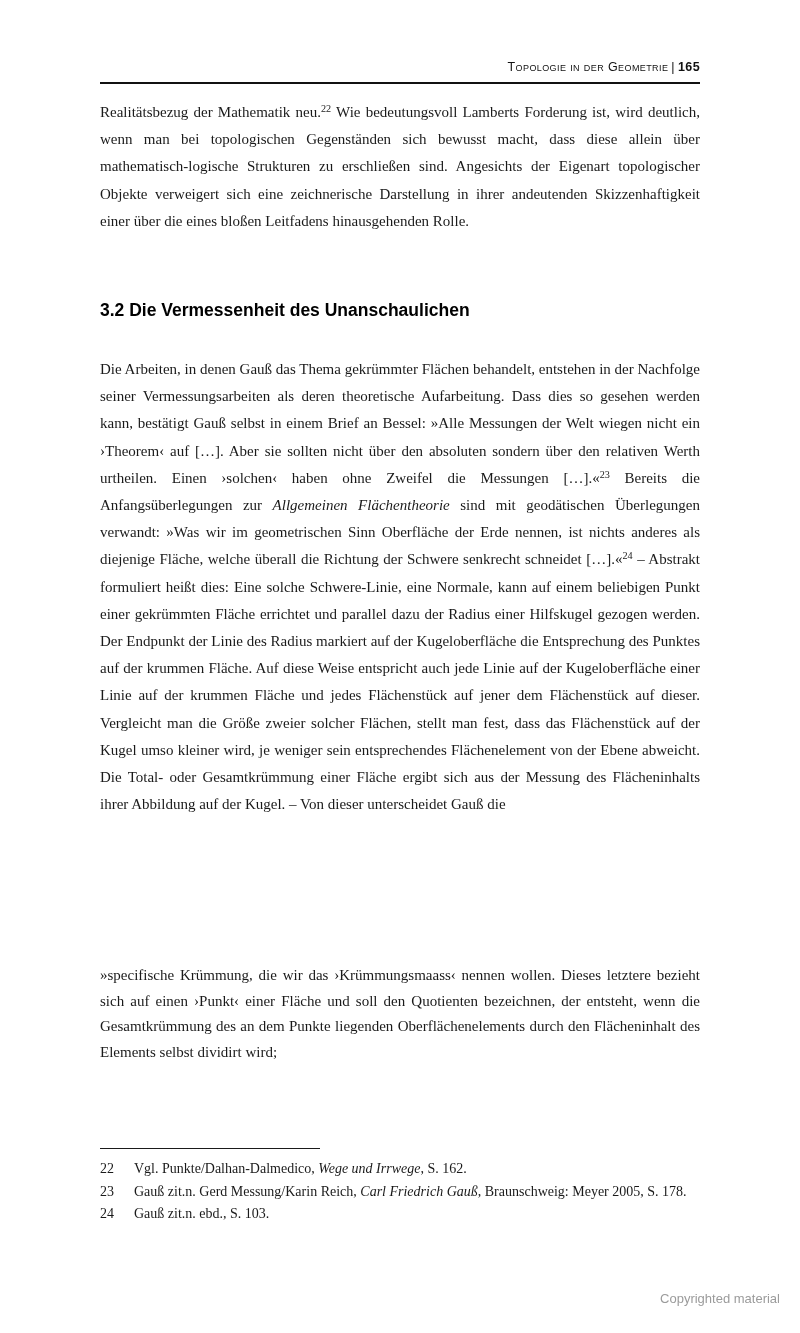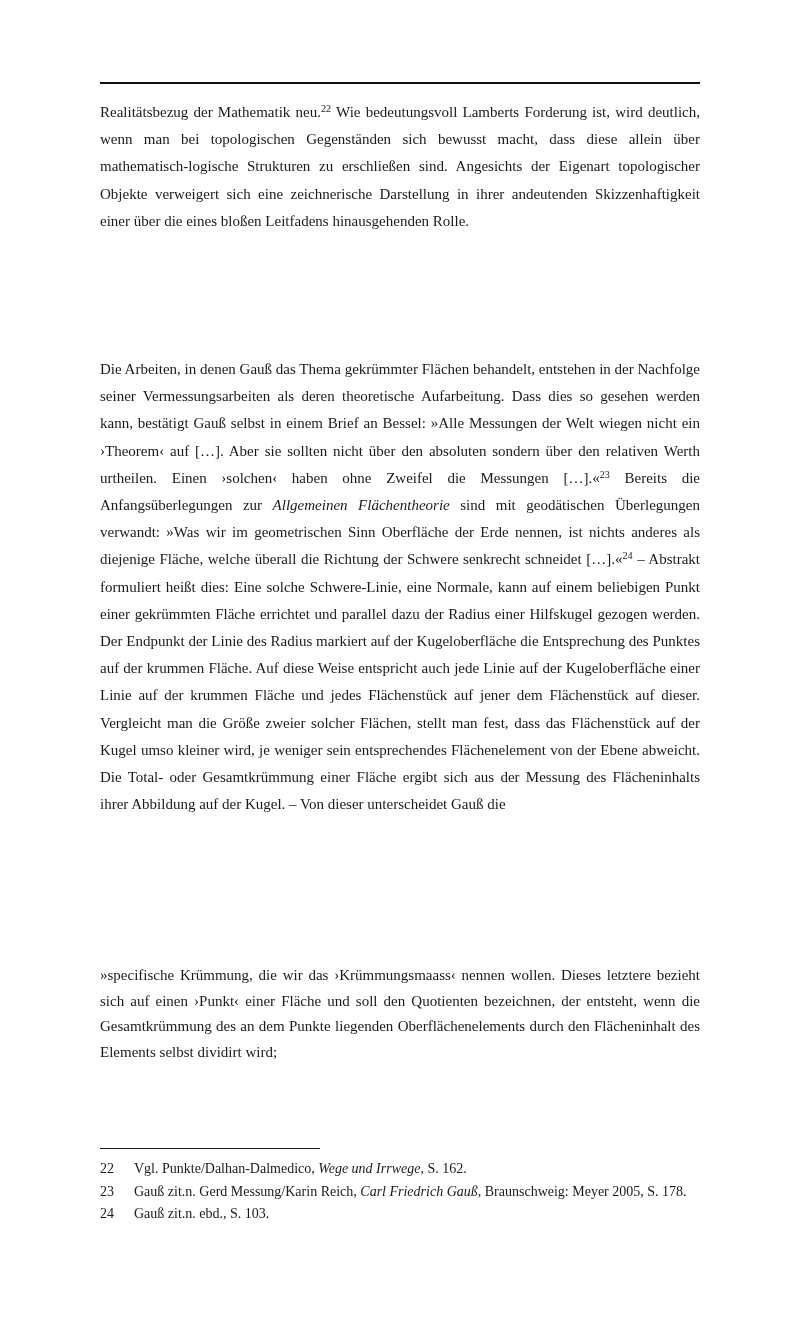--- a/index.html
+++ b/index.html
@@ -128,37 +128,42 @@
     font-family: "Liberation Sans", sans-serif;
     font-size: 13px;
     color: #9b9b9b;
   }
 </style>
 </head>
 <body>
 
 <div class="page">
 
+  <div class="runhead">
+    <span class="sc">Topologie in der </span><span class="sc">Geometrie</span><span class="sep">|</span><span class="pgnum">165</span>
+  </div>
   <div class="rule"></div>
 
   <div class="textblock" id="para1"><span>Realitätsbezug der Mathematik neu.</span><sup>22</sup><span> Wie bedeutungsvoll Lamberts Forderung ist, wird deutlich, wenn man bei topologischen Gegenständen sich bewusst macht, dass diese allein über mathematisch-logische Strukturen zu erschließen sind. Angesichts der Eigenart topologischer Objekte verweigert sich eine zeichnerische Darstellung in ihrer andeutenden Skizzenhaftigkeit einer über die eines bloßen Leitfadens hinausgehenden Rolle.</span></div>
 
+  <div class="heading">3.2 Die Vermessenheit des Unanschaulichen</div>
 
   <div class="textblock" id="para2"><span>Die Arbeiten, in denen Gauß das Thema gekrümmter Flächen behandelt, entstehen in der Nachfolge seiner Vermessungsarbeiten als deren theoretische Aufarbeitung. Dass dies so gesehen werden kann, bestätigt Gauß selbst in einem Brief an Bessel: »Alle Messungen der Welt wiegen nicht ein ›Theorem‹ auf […]. Aber sie sollten nicht über den absoluten sondern über den relativen Werth urtheilen. Einen ›solchen‹ haben ohne Zweifel die Messungen […].«</span><sup>23</sup><span> Bereits die Anfangsüberlegungen zur </span><em>Allgemeinen Flächentheorie</em><span> sind mit geodätischen Überlegungen verwandt: »Was wir im geometrischen Sinn Oberfläche der Erde nennen, ist nichts anderes als diejenige Fläche, welche überall die Richtung der Schwere senkrecht schneidet […].«</span><sup>24</sup><span> – Abstrakt formuliert heißt dies: Eine solche Schwere-Linie, eine Normale, kann auf einem beliebigen Punkt einer gekrümmten Fläche errichtet und parallel dazu der Radius einer Hilfskugel gezogen werden. Der Endpunkt der Linie des Radius markiert auf der Kugeloberfläche die Entsprechung des Punktes auf der krummen Fläche. Auf diese Weise entspricht auch jede Linie auf der Kugeloberfläche einer Linie auf der krummen Fläche und jedes Flächenstück auf jener dem Flächenstück auf dieser. Vergleicht man die Größe zweier solcher Flächen, stellt man fest, dass das Flächenstück auf der Kugel umso kleiner wird, je weniger sein entsprechendes Flächenelement von der Ebene abweicht. Die Total- oder Gesamtkrümmung einer Fläche ergibt sich aus der Messung des Flächeninhalts ihrer Abbildung auf der Kugel. – Von dieser unterscheidet Gauß die</span></div>
 
   <div id="quote">»specifische Krümmung, die wir das ›Krümmungsmaass‹ nennen wollen. Dieses letztere bezieht sich auf einen ›Punkt‹ einer Fläche und soll den Quotienten bezeichnen, der entsteht, wenn die Gesamtkrümmung des an dem Punkte liegenden Oberflächenelements durch den Flächeninhalt des Elements selbst dividirt wird;</div>
 
   <div class="fn-rule"></div>
 
   <div class="footnotes">
     <div class="fn">
       <span class="num">22</span><span>Vgl. Punkte/Dalhan-Dalmedico, </span><em>Wege und Irrwege</em><span>, S. 162.</span>
     </div>
     <div class="fn">
       <span class="num">23</span><span>Gauß zit.n. Gerd Messung/Karin Reich, </span><em>Carl Friedrich Gauß</em><span>, Braunschweig: Meyer 2005, S. 178.</span>
     </div>
     <div class="fn">
       <span class="num">24</span><span>Gauß zit.n. ebd., S. 103.</span><em></em><span></span>
     </div>
   </div>
 
+  <div class="copyright">Copyrighted material</div>
 
 </div>
 
 </body></html>

